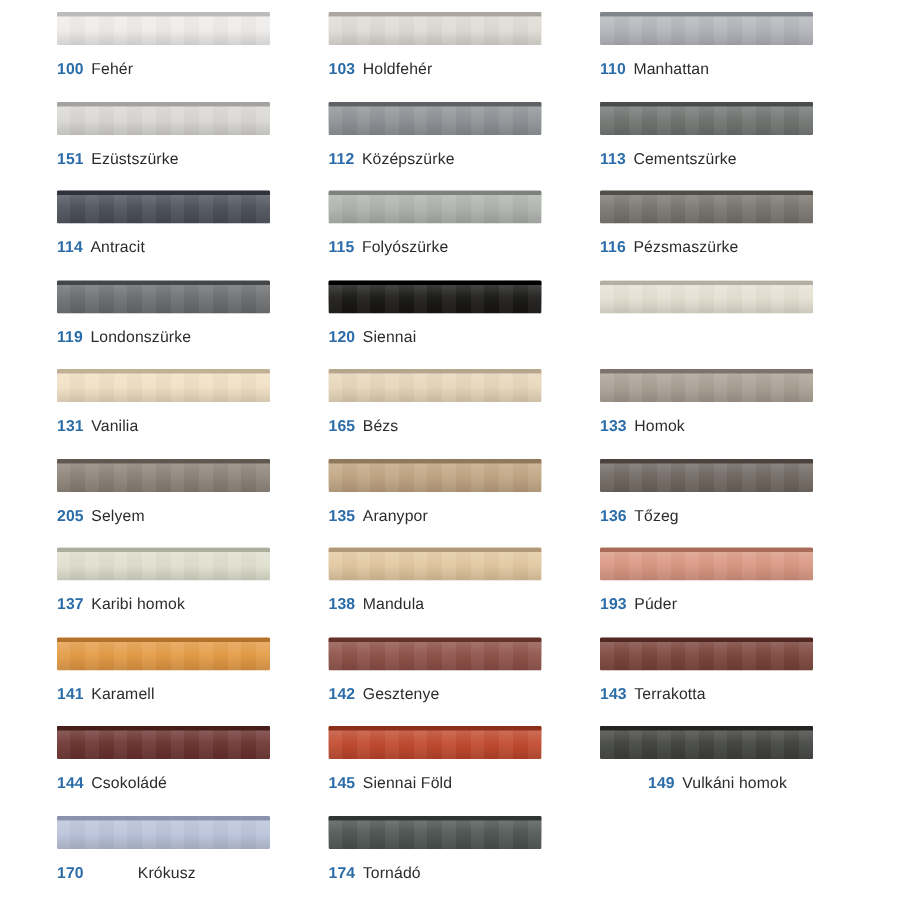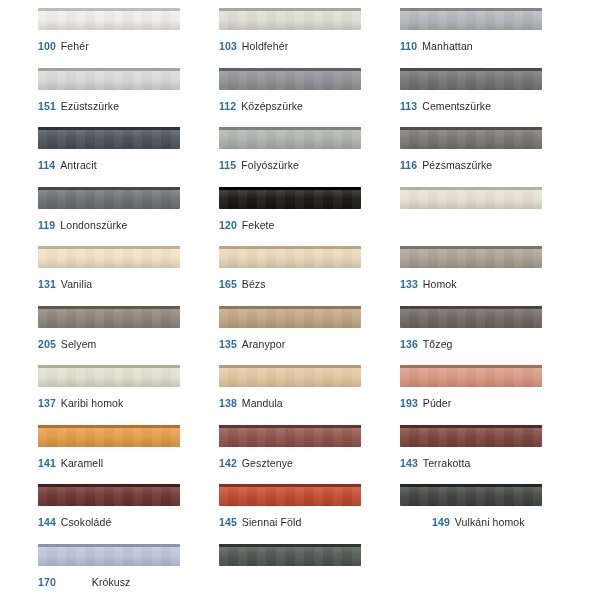--- a/index.html
+++ b/index.html
@@ -171,21 +171,21 @@
           <div class="tex"></div>
         </div>
         <div class="caption"><span class="code" style="color: rgb(42, 108, 168);">119</span><span class="name" style="color: rgb(43, 43, 43);">Londonszürke</span></div>
       </div>
       <div class="cell col1">
         <div class="swatch">
           <div class="band" style="background: linear-gradient(rgb(22, 21, 19) 0%, rgb(22, 21, 19) 55%, rgba(0, 0, 0, 0.07) 100%), rgb(22, 21, 19);"></div>
           <div class="lip" style="background: rgb(0, 0, 0);"></div>
           <div class="tex"></div>
         </div>
-        <div class="caption"><span class="code" style="color: rgb(42, 108, 168);">120</span><span class="name" style="color: rgb(43, 43, 43);">Fekete</span></div>
+        <div class="caption"><span class="code" style="color: rgb(42, 108, 168);">120</span><span class="name" style="color: rgb(43, 43, 43);">Siennai</span></div>
       </div>
       <div class="cell col2">
         <div class="swatch">
           <div class="band" style="background: linear-gradient(rgb(228, 224, 210) 0%, rgb(228, 224, 210) 55%, rgba(0, 0, 0, 0.07) 100%), rgb(228, 224, 210);"></div>
           <div class="lip" style="background: rgb(179, 176, 163);"></div>
           <div class="tex"></div>
         </div>
       </div>
     </div>
     <div class="row">
@@ -326,16 +326,17 @@
           <div class="tex"></div>
         </div>
         <div class="caption"><span class="code" style="color: rgb(42, 108, 168);">170</span><span class="name" style="color: rgb(43, 43, 43); margin-left: 36px;">Krókusz</span></div>
       </div>
       <div class="cell col1">
         <div class="swatch">
           <div class="band" style="background: linear-gradient(rgb(76, 84, 80) 0%, rgb(76, 84, 80) 55%, rgba(0, 0, 0, 0.07) 100%), rgb(76, 84, 80);"></div>
           <div class="lip" style="background: rgb(46, 53, 50);"></div>
           <div class="tex"></div>
         </div>
+        <div class="caption"><span class="code" style="color: rgb(42, 108, 168);">174</span><span class="name" style="color: rgb(43, 43, 43);">Tornádó</span></div>
       </div>
       <div class="cell col2 empty"></div>
     </div>
   </div>
 
 </body></html>

